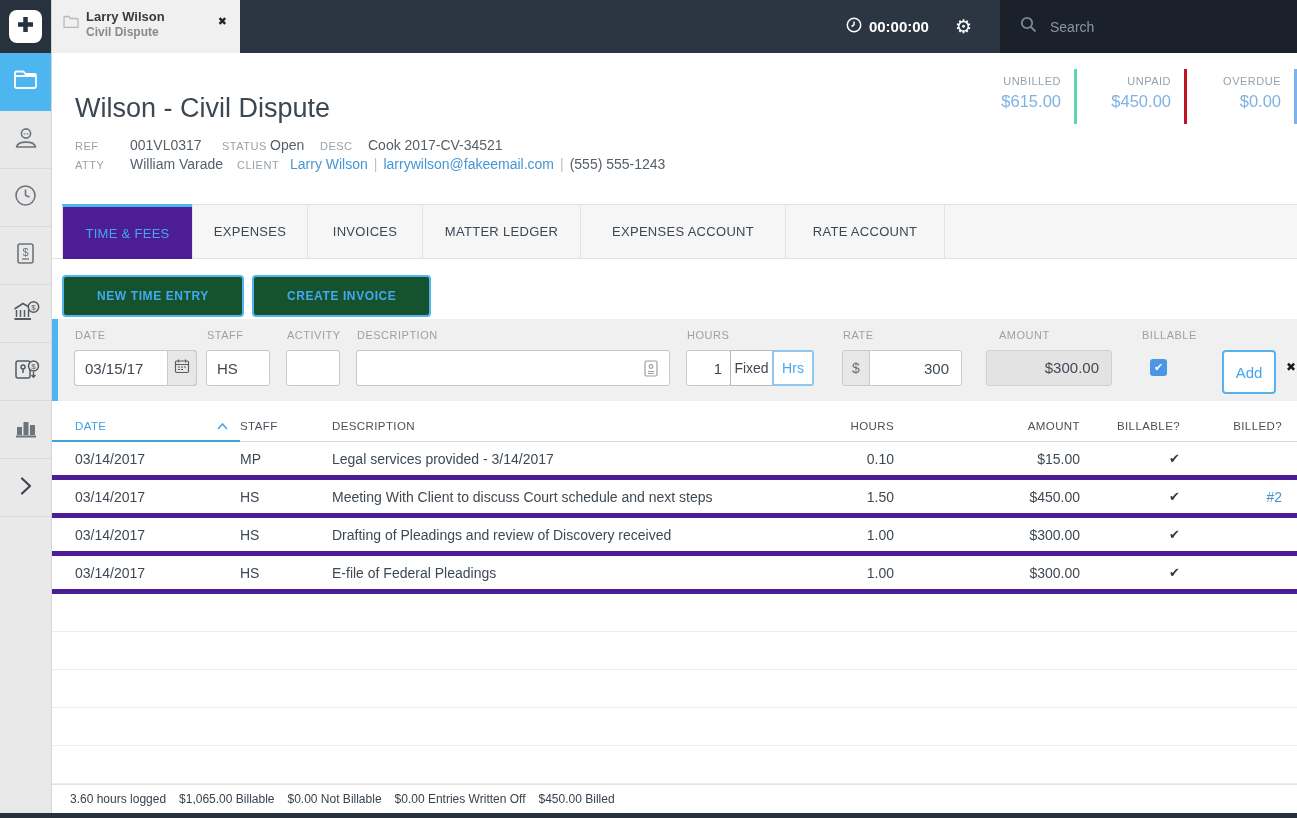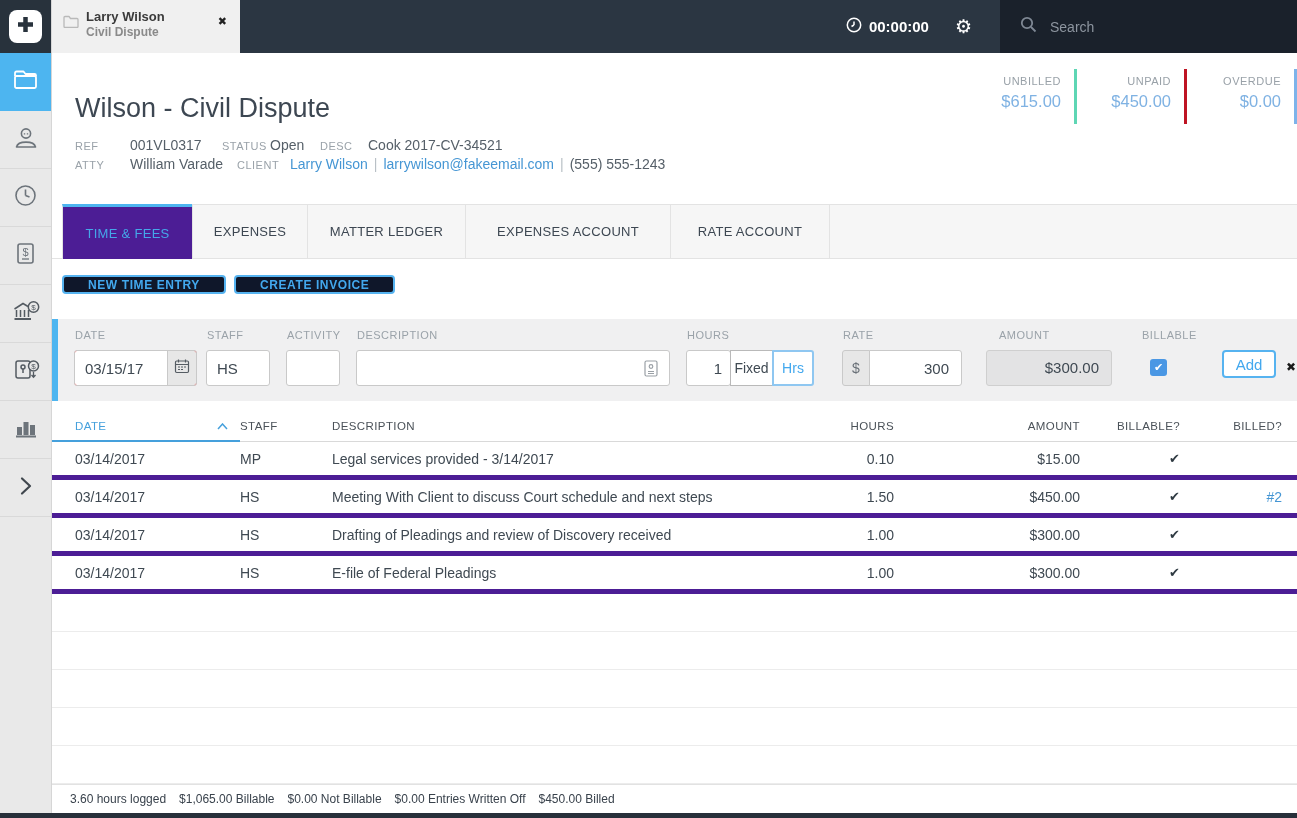--- a/index.html
+++ b/index.html
@@ -47,38 +47,38 @@
   
   .tabs-row { position:absolute; left:0; top:151px; width:1245px; height:55px; display:flex; }
   .tabs-lead { width:10px; border-bottom:1px solid #e3e3e3; }
   .tab { height:55px; display:flex; align-items:center; justify-content:center; font-size:13px; letter-spacing:0.3px; color:#3d4752; background:#f6f6f6; border-left:1px solid #e3e3e3; border-bottom:1px solid #e3e3e3; border-top:1px solid #e3e3e3; cursor:pointer; }
   .tab:last-of-type { border-right:1px solid #e3e3e3; }
   .tab.active { background:#4c1d95; border-top:3px solid #4db5f0; border-bottom:none; color:#45a7e9; }
   .tabs-fill { flex:1; background:#f6f6f6; border-bottom:1px solid #e3e3e3; border-top:1px solid #e3e3e3; border-left:1px solid #e3e3e3; }
 
   
   .actions-row { position:absolute; left:10px; top:222px; display:flex; gap:8px; }
-  .btn-outline { height:19px; padding:0 24px; background:#0f172a; border:2px solid #56b3f0; border-radius:4px; color:#43a8ee; font-size:12px; font-weight:bold; letter-spacing:0.6px; display:flex; align-items:center; cursor:pointer; }
+  .btn-outline { height:42px; padding:0 33px; background:#14532d; border:2px solid #56b3f0; border-radius:4px; color:#43a8ee; font-size:12px; font-weight:bold; letter-spacing:0.6px; display:flex; align-items:center; cursor:pointer; }
 
   
   .qform { position:absolute; left:0; top:266px; width:1245px; height:82px; background:#f0f0f1; }
   .qform-bar { position:absolute; left:0; top:0; width:6px; height:82px; background:#4db5f0; }
   .flabel { position:absolute; top:10px; font-size:11px; color:#9aa2a9; letter-spacing:0.5px; }
   .finput { position:absolute; top:31px; height:36px; background:#fff; border:1px solid #c9c9c9; border-radius:3px; font-size:15px; color:#3f4952; font-family:"Liberation Sans",sans-serif; outline:none; }
   .date-group { position:absolute; left:22px; top:31px; width:123px; height:36px; display:flex; border:1px solid #c9c9c9; border-radius:3px; overflow:hidden; background:#ef4444; }
   .date-group input { border:none; width:92px; padding-left:10px; font-size:15px; color:#3f4952; outline:none; font-family:"Liberation Sans",sans-serif; }
   .cal-btn { width:30px; background:#e7e7e7; border-left:1px solid #c9c9c9; display:flex; align-items:center; justify-content:center; cursor:pointer; }
   .desc-icon { position:absolute; left:592px; top:41px; cursor:pointer; }
   .toggle-btn { position:absolute; top:31px; height:36px; display:flex; align-items:center; justify-content:center; font-size:14px; cursor:pointer; }
   .fixed-btn { left:678px; width:43px; background:#fff; border:1px solid #b9b9b9; color:#3f4952; }
   .hrs-btn { left:720px; width:42px; background:#fff; border:2px solid #8fc7f1; color:#43a8ee; border-radius:0 3px 3px 0; }
   .rate-prefix { position:absolute; left:790px; top:31px; width:28px; height:36px; background:#e7e7e7; border:1px solid #c9c9c9; border-radius:3px 0 0 3px; display:flex; align-items:center; justify-content:center; font-size:14px; color:#6a7178; }
   .amount-ro { position:absolute; left:934px; top:31px; width:126px; height:36px; background:#e3e3e4; border:1px solid #cfcfcf; border-radius:3px; font-size:15px; color:#3f4952; text-align:right; line-height:34px; padding-right:12px; }
   .chk { position:absolute; left:1098px; top:40px; width:17px; height:17px; background:#4a97e4; border-radius:3px; color:#fff; font-size:11px; line-height:17px; text-align:center; cursor:pointer; }
-  .add-btn { position:absolute; left:1170px; top:31px; width:54px; height:28px; background:#fff; border:2px solid #56b3f0; border-radius:4px; color:#43a8ee; font-size:15px; display:flex; align-items:center; justify-content:center; cursor:pointer; }
+  .add-btn { position:absolute; left:1170px; top:31px; width:54px; height:44px; background:#fff; border:2px solid #56b3f0; border-radius:4px; color:#43a8ee; font-size:15px; display:flex; align-items:center; justify-content:center; cursor:pointer; }
   .qform-close { position:absolute; left:1234px; top:41px; font-size:12px; color:#1a1a1a; cursor:pointer; }
 
   
   .tbl { position:absolute; left:0; top:358px; width:1245px; }
   .trow { display:flex; align-items:center; }
   .thead { height:31px; border-bottom:1px solid #d9d9d9; font-size:11.5px; color:#4a5158; letter-spacing:0.4px; }
   .c-date { width:188px; padding-left:23px; }
   .thead .c-date { color:#45a0dc; display:flex; align-items:center; justify-content:space-between; padding-right:12px; height:31px; box-shadow:inset 0 -2px 0 #45a0dc; cursor:pointer; }
   .c-staff { width:92px; }
   .c-desc { flex:1; }
@@ -256,20 +256,21 @@
       <span class="link">larrywilson@fakeemail.com</span>
       <span class="sep">|</span>
       <span class="mi-val">(555) 555-1243</span>
     </div>
   </div>
 
   <div class="tabs-row">
     <div class="tabs-lead"></div>
     <div class="tab active" style="width:130px">TIME &amp; FEES</div>
     <div class="tab" style="width:115px">EXPENSES</div>
+    <div class="tab" style="width:115px">INVOICES</div>
     <div class="tab" style="width:158px">MATTER LEDGER</div>
     <div class="tab" style="width:205px">EXPENSES ACCOUNT</div>
     <div class="tab" style="width:159px">RATE ACCOUNT</div>
     <div class="tabs-fill"></div>
   </div>
 
   <div class="actions-row">
     <div class="btn-outline">NEW TIME ENTRY</div>
     <div class="btn-outline">CREATE INVOICE</div>
   </div>

